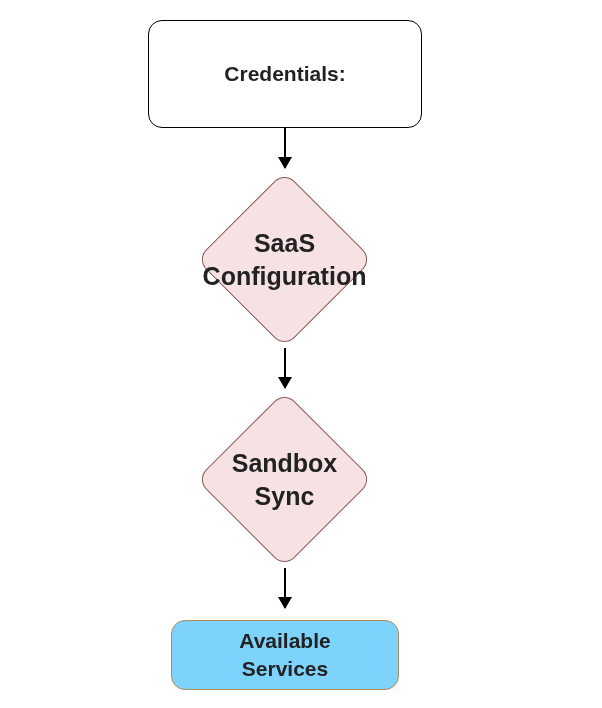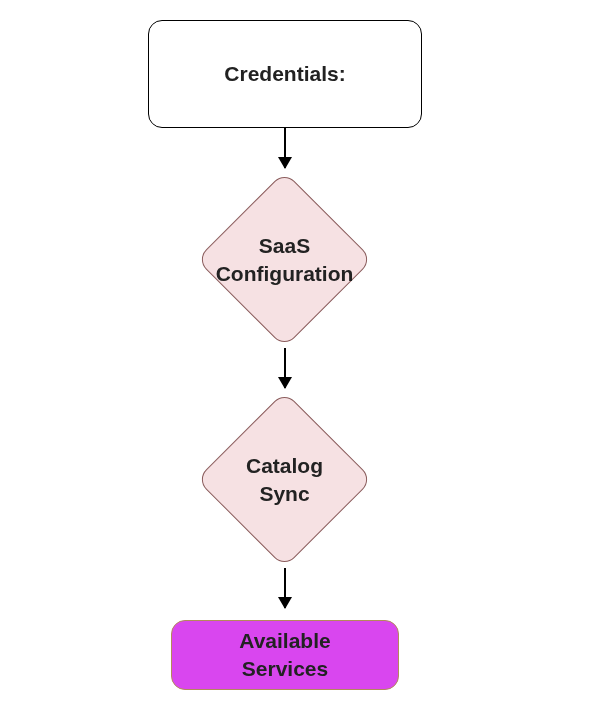--- a/index.html
+++ b/index.html
@@ -25,21 +25,21 @@
     align-items: center;
     justify-content: center;
     text-align: center;
     font-size: 21px;
     font-weight: 600;
     color: #222;
     line-height: 1.35;
     padding: 8px 28px;
   }
   .node-rect.final {
-    background: #d946ef;
+    background: #7dd3fc;
     border-color: #b48a5a;
     justify-content: center;
   }
   .diamond {
     position: absolute;
   }
   .diamond .shape {
     width: 100%;
     height: 100%;
     transform: rotate(45deg);
@@ -49,21 +49,21 @@
     position: absolute;
     top: 0; left: 0;
   }
   .diamond .label {
     position: absolute;
     top: 0; left: 0; right: 0; bottom: 0;
     display: flex;
     align-items: center;
     justify-content: center;
     text-align: center;
-    font-size: 21px;
+    font-size: 25px;
     font-weight: 600;
     color: #222;
     line-height: 1.3;
     transform: none;
     padding: 0 4px;
   }
   .arrow {
     position: absolute;
     width: 2px;
     background: #000;
@@ -93,21 +93,21 @@
 
   <div class="diamond" style="left:222px; top:197px; width:125px; height:125px;">
     <div class="shape"></div>
     <div class="label">SaaS Configuration</div>
   </div>
 
   <div class="arrow" style="left:284px; top:348px; height:40px;"></div>
 
   <div class="diamond" style="left:222px; top:417px; width:125px; height:125px;">
     <div class="shape"></div>
-    <div class="label">Catalog Sync</div>
+    <div class="label">Sandbox Sync</div>
   </div>
 
   <div class="arrow" style="left:284px; top:568px; height:40px;"></div>
 
   <div class="node-rect final" style="left:171px; top:620px; width:228px; height:70px;">
     <div>Available Services</div>
   </div>
 
 </div>
 

